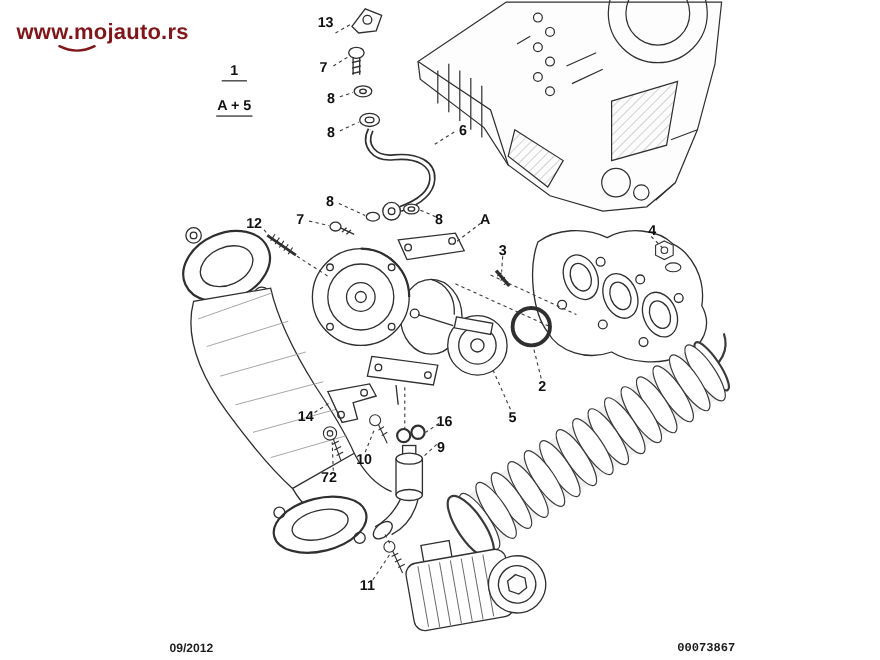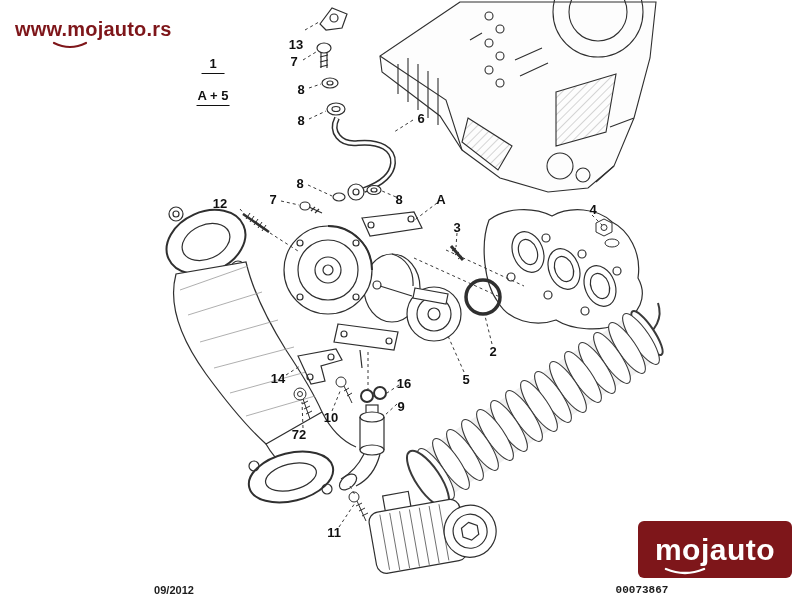--- a/index.html
+++ b/index.html
@@ -271,46 +271,38 @@
     <svg width="36" height="10">
         <path d="M2,2 Q18,10 34,2" fill="none" stroke-width="2.2" stroke-linecap="round"></path>
       </svg>
   </span>
 
   <div class="group-label">
     <span class="num">1</span><br>
     <span class="den">A + 5</span>
   </div>
 
-  <div class="callout" style="left:296px;top:44px">13</div>
+  <div class="callout" style="left:296px;top:20px">13</div>
   <div class="callout" style="left:294px;top:61px">7</div>
   <div class="callout" style="left:301px;top:89px">8</div>
   <div class="callout" style="left:301px;top:120px">8</div>
   <div class="callout" style="left:421px;top:118px">6</div>
   <div class="callout" style="left:300px;top:183px">8</div>
   <div class="callout" style="left:273px;top:199px">7</div>
   <div class="callout" style="left:399px;top:199px">8</div>
   <div class="callout" style="left:441px;top:199px">A</div>
   <div class="callout" style="left:457px;top:227px">3</div>
   <div class="callout" style="left:593px;top:209px">4</div>
-  <div class="callout" style="left:220px;top:203px">12</div>
+  <div class="callout" style="left:231px;top:203px">12</div>
   <div class="callout" style="left:493px;top:351px">2</div>
   <div class="callout" style="left:466px;top:379px">5</div>
   <div class="callout" style="left:278px;top:378px">14</div>
   <div class="callout" style="left:404px;top:383px">16</div>
   <div class="callout" style="left:401px;top:406px">9</div>
   <div class="callout" style="left:331px;top:417px">10</div>
   <div class="callout" style="left:299px;top:434px">72</div>
   <div class="callout" style="left:334px;top:532px">11</div>
 
   <div class="footer-date">09/2012</div>
   <div class="footer-doc">00073867</div>
 
-  <div class="watermark">
-    <span class="wm-text">mojauto</span>
-    <span class="wm-arc">
-      <svg width="42" height="10">
-          <path d="M2,2 Q21,10 40,2" fill="none" stroke="#ffffff" stroke-width="2.4" stroke-linecap="round"></path>
-        </svg>
-    </span>
-  </div>
 
 </div>
 
 </body></html>

